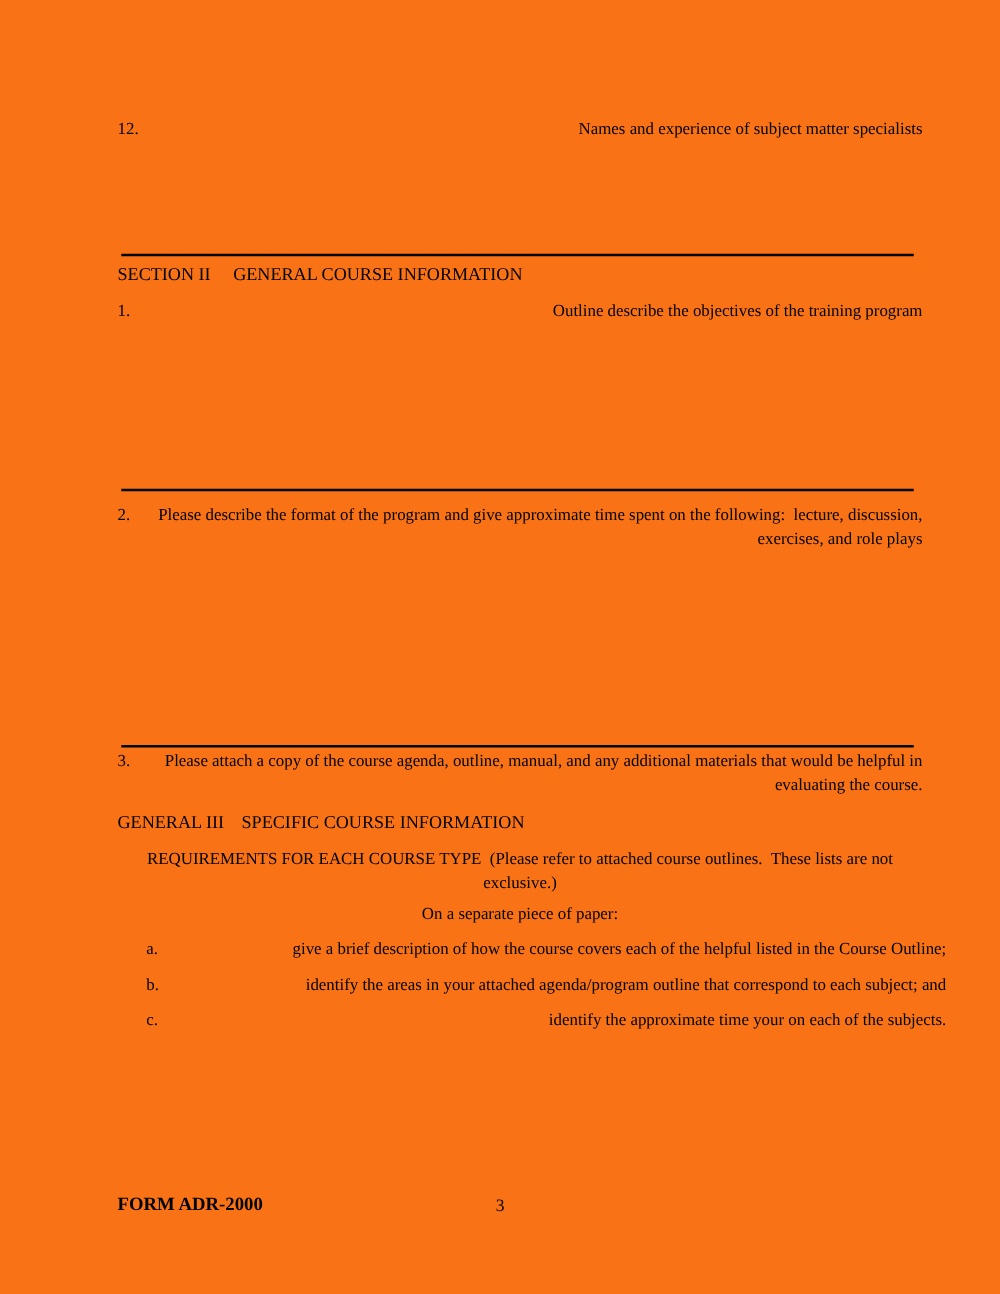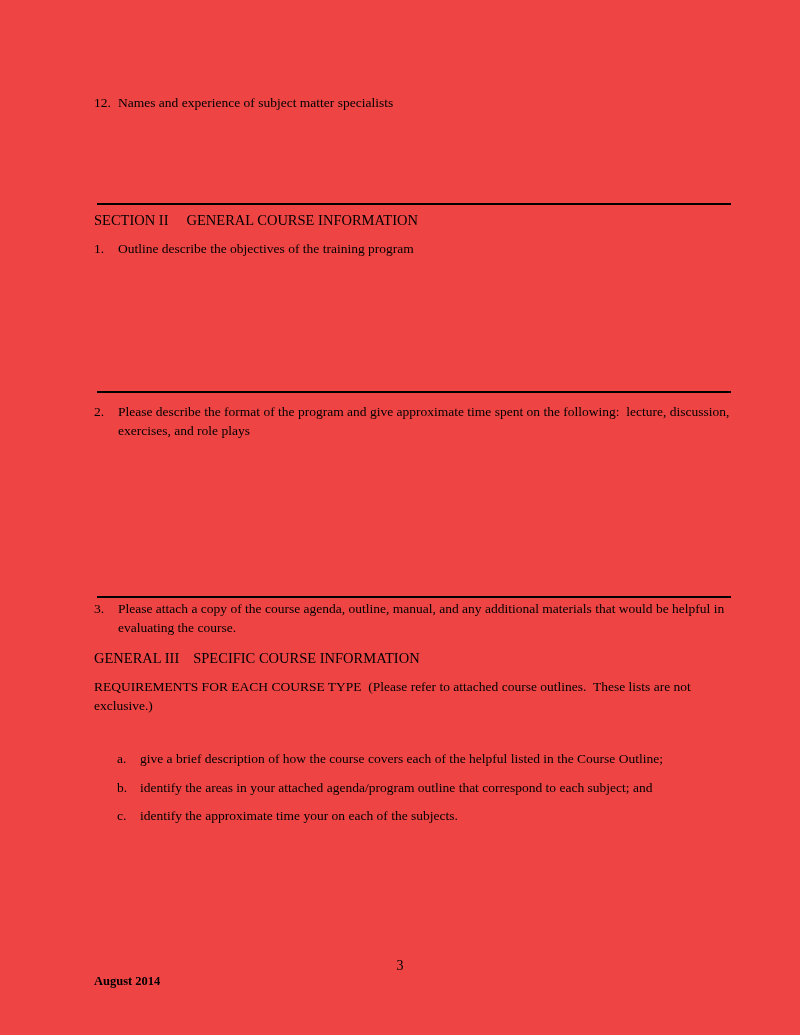--- a/index.html
+++ b/index.html
@@ -4,21 +4,21 @@
 <style>
   html, body {
     margin: 0;
     padding: 0;
     background: #ffffff;
   }
   .page {
     position: relative;
     width: 800px;
     height: 1035px;
-    background: #ef4444;
+    background: #f97316;
     font-family: "Liberation Serif", serif;
     font-size: 13.5px;
     color: #000000;
     line-height: 1.4;
     overflow: hidden;
   }
   .abs {
     position: absolute;
     left: 94px;
     width: 644px;
@@ -36,37 +36,39 @@
     display: flex;
     align-items: flex-start;
   }
   .hang .num {
     flex: 0 0 24px;
     white-space: nowrap;
   }
   .hang .txt {
     flex: 1 1 auto;
     white-space: pre-wrap;
+    text-align: right;
   }
   .sublist {
     left: 117px;
     width: 640px;
   }
   .sublist .num {
     flex: 0 0 23px;
   }
   .heading {
     font-weight: normal;
     font-size: 14.5px;
     white-space: nowrap;
   }
   .heading .title-2 { margin-left: 18px; }
   .heading .title-3 { margin-left: 14px; margin-top: 34px; }
   .para {
     white-space: pre-wrap;
+    text-align: center;
   }
   .footer-form {
     font-weight: bold;
     font-size: 15px;
     white-space: nowrap;
   }
   .footer-page {
     position: absolute;
     left: 380px;
     width: 40px;
@@ -113,32 +115,33 @@
     <span class="num">3.</span>
     <span class="txt">Please attach a copy of the course agenda, outline, manual, and any additional materials that would be helpful in evaluating the course.</span>
   </div>
 
   <div class="abs heading" style="top:648px">
     <span>GENERAL III</span><span class="title-3">SPECIFIC COURSE INFORMATION</span>
   </div>
 
   <div class="abs para" style="top:678px">REQUIREMENTS FOR EACH COURSE TYPE  (Please refer to attached course outlines.  These lists are not exclusive.)</div>
 
+  <div class="abs para" style="top:722px">On a separate piece of paper:</div>
 
   <div class="abs hang sublist" style="top:750px">
     <span class="num">a.</span>
     <span class="txt">give a brief description of how the course covers each of the helpful listed in the Course Outline;</span>
   </div>
 
   <div class="abs hang sublist" style="top:779px">
     <span class="num">b.</span>
     <span class="txt">identify the areas in your attached agenda/program outline that correspond to each subject; and</span>
   </div>
 
   <div class="abs hang sublist" style="top:807px">
     <span class="num">c.</span>
     <span class="txt">identify the approximate time your on each of the subjects.</span>
   </div>
 
+  <div class="abs footer-form" style="top:954px">FORM ADR-2000</div>
   <div class="footer-page" style="top:956px">3</div>
-  <div class="abs footer-date" style="top:973px">August 2014</div>
 
 </div>
 
 </body></html>

